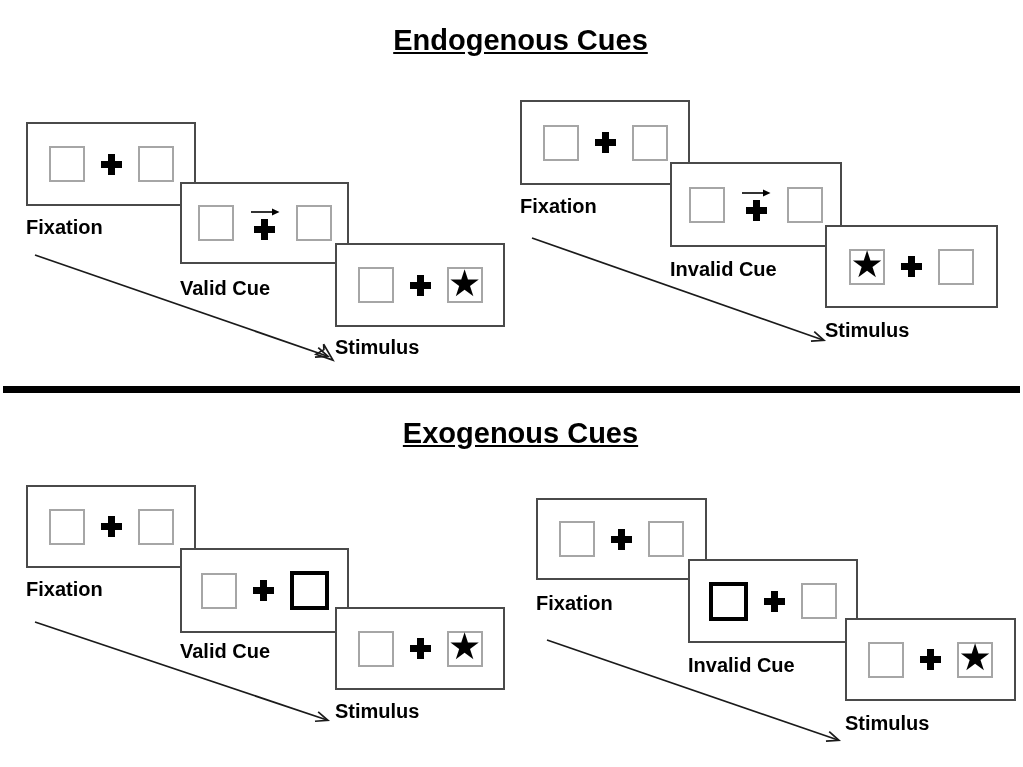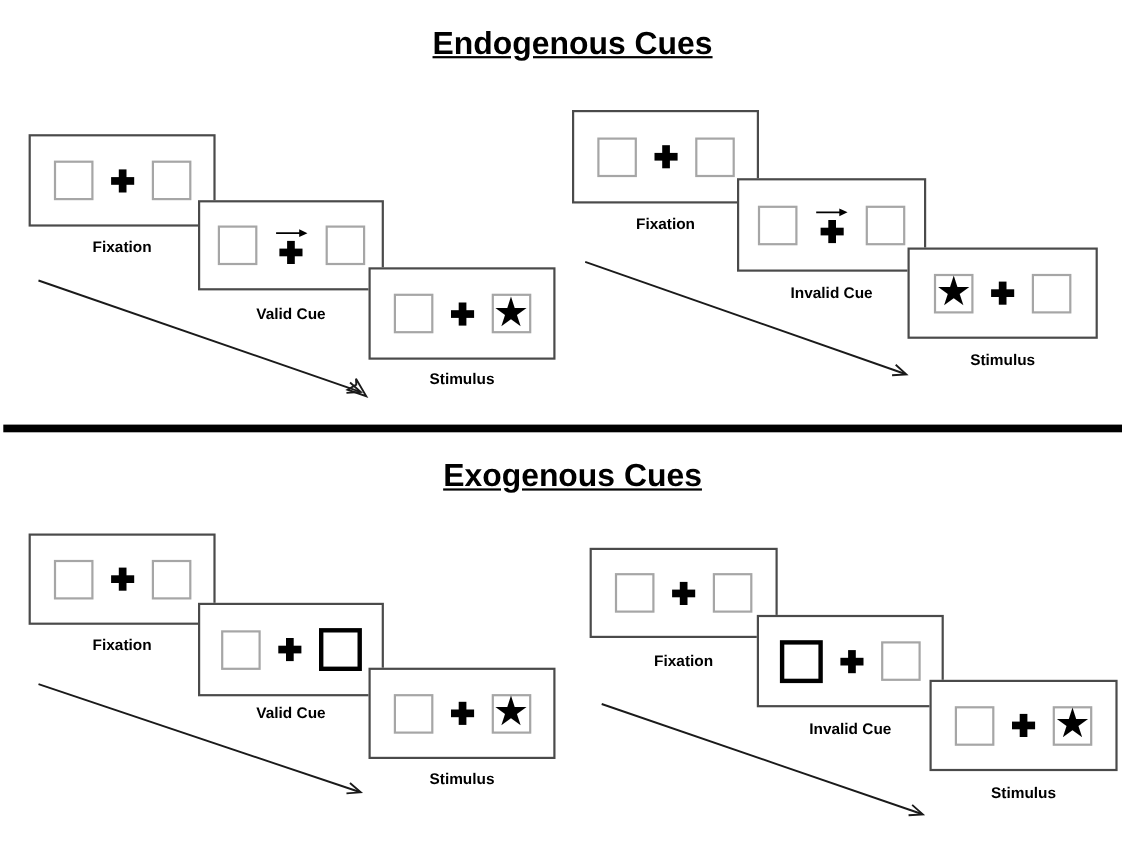--- a/index.html
+++ b/index.html
@@ -26,21 +26,21 @@
   .star{
     font-family:"DejaVu Sans",sans-serif;font-size:37px;line-height:30px;
     color:#000;display:block;margin-top:-3px;
   }
   .mid{display:flex;flex-direction:column;align-items:center;justify-content:center;}
   .cuearrow{display:block;margin-bottom:2px;}
   .cross{position:relative;width:21px;height:21px;}
   .cross .h{position:absolute;left:0;top:7px;width:21px;height:7px;background:#000;}
   .cross .v{position:absolute;top:0;left:7px;width:7px;height:21px;background:#000;}
   .plabel{
-    position:absolute;text-align:center;font-weight:bold;font-size:14px;
+    position:absolute;font-weight:bold;font-size:20px;
     white-space:nowrap;
   }
   .tarrow{position:absolute;overflow:visible;}
 </style>
 </head>
 <body>
 
 <div id="stage">
 
   <div class="title" style="top:24px;">Endogenous Cues</div>

